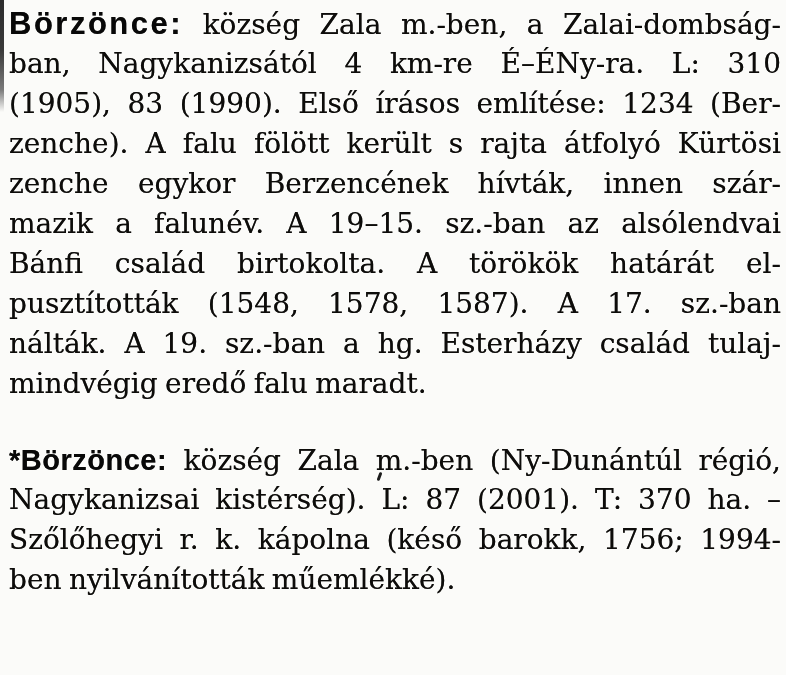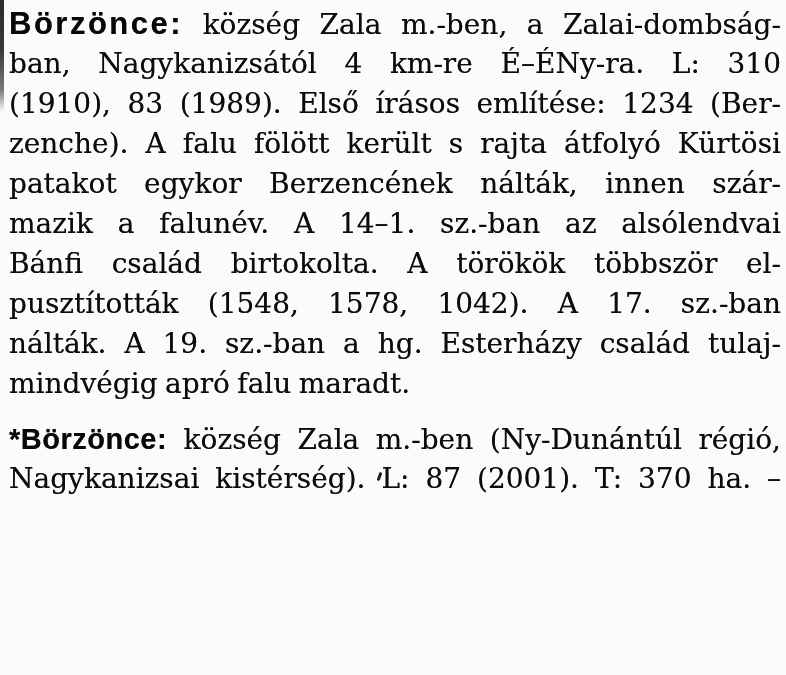--- a/index.html
+++ b/index.html
@@ -15,21 +15,21 @@
     padding: 4px 5px 0 9px;
     background: #fbfbf9;
     overflow: hidden;
     font-family: "DejaVu Serif", serif;
     font-size: 28px;
     line-height: 40px;
     color: #0d0c0a;
     text-shadow: 0 0 0.5px rgba(10,10,10,0.65);
   }
   .entry { display: block; }
-  .entry-modern { margin-top: 15px; }
+  .entry-modern { margin-top: 36px; }
   .line {
     height: 40px;
     overflow: hidden;
     text-align: justify;
     text-align-last: justify;
     word-spacing: -1.5px;
     white-space: normal;
   }
   .line.last {
     text-align-last: left;
@@ -75,32 +75,34 @@
 
 <div class="page">
 
   <div class="scan-edge"></div>
 
   <article>
 
     <section class="entry entry-historical">
       <div class="line"><span class="hw hw1">Börzönce:</span><span> község Zala m.-ben, a Zalai-dombság-</span></div>
       <div class="line">ban, Nagykanizsától 4 km-re É–ÉNy-ra. L: 310</div>
-      <div class="line">(1910), 83 (1989). Első írásos említése: 1234 (Ber-</div>
+      <div class="line">(1905), 83 (1990). Első írásos említése: 1234 (Ber-</div>
       <div class="line">zenche). A falu fölött került s rajta átfolyó Kürtösi</div>
-      <div class="line">patakot egykor Berzencének nálták, innen szár-</div>
-      <div class="line">mazik a falunév. A 14–1. sz.-ban az alsólendvai</div>
-      <div class="line">Bánfi család birtokolta. A törökök többször el-</div>
-      <div class="line">pusztították (1548, 1578, 1042). A 17. sz.-ban</div>
+      <div class="line">zenche egykor Berzencének hívták, innen szár-</div>
+      <div class="line">mazik a falunév. A 19–15. sz.-ban az alsólendvai</div>
+      <div class="line">Bánfi család birtokolta. A törökök határát el-</div>
+      <div class="line">pusztították (1548, 1578, 1587). A 17. sz.-ban</div>
       <div class="line">nálták. A 19. sz.-ban a hg. Esterházy család tulaj-</div>
-      <div class="line last">mindvégig apró falu maradt.</div>
+      <div class="line last">mindvégig eredő falu maradt.</div>
     </section>
 
     <section class="entry entry-modern">
       <div class="line"><span class="hw hw2">*Börzönce:</span><span> község Zala m.-ben (Ny-Dunántúl régió,</span></div>
       <div class="line">Nagykanizsai kistérség). L: 87 (2001). T: 370 ha. –</div>
+      <div class="line">Szőlőhegyi r. k. kápolna (késő barokk, 1756; 1994-</div>
+      <div class="line last">ben nyilvánították műemlékké).</div>
     </section>
 
   </article>
 
   <div class="scan-speck"></div>
 
 </div>
 
 </body></html>

